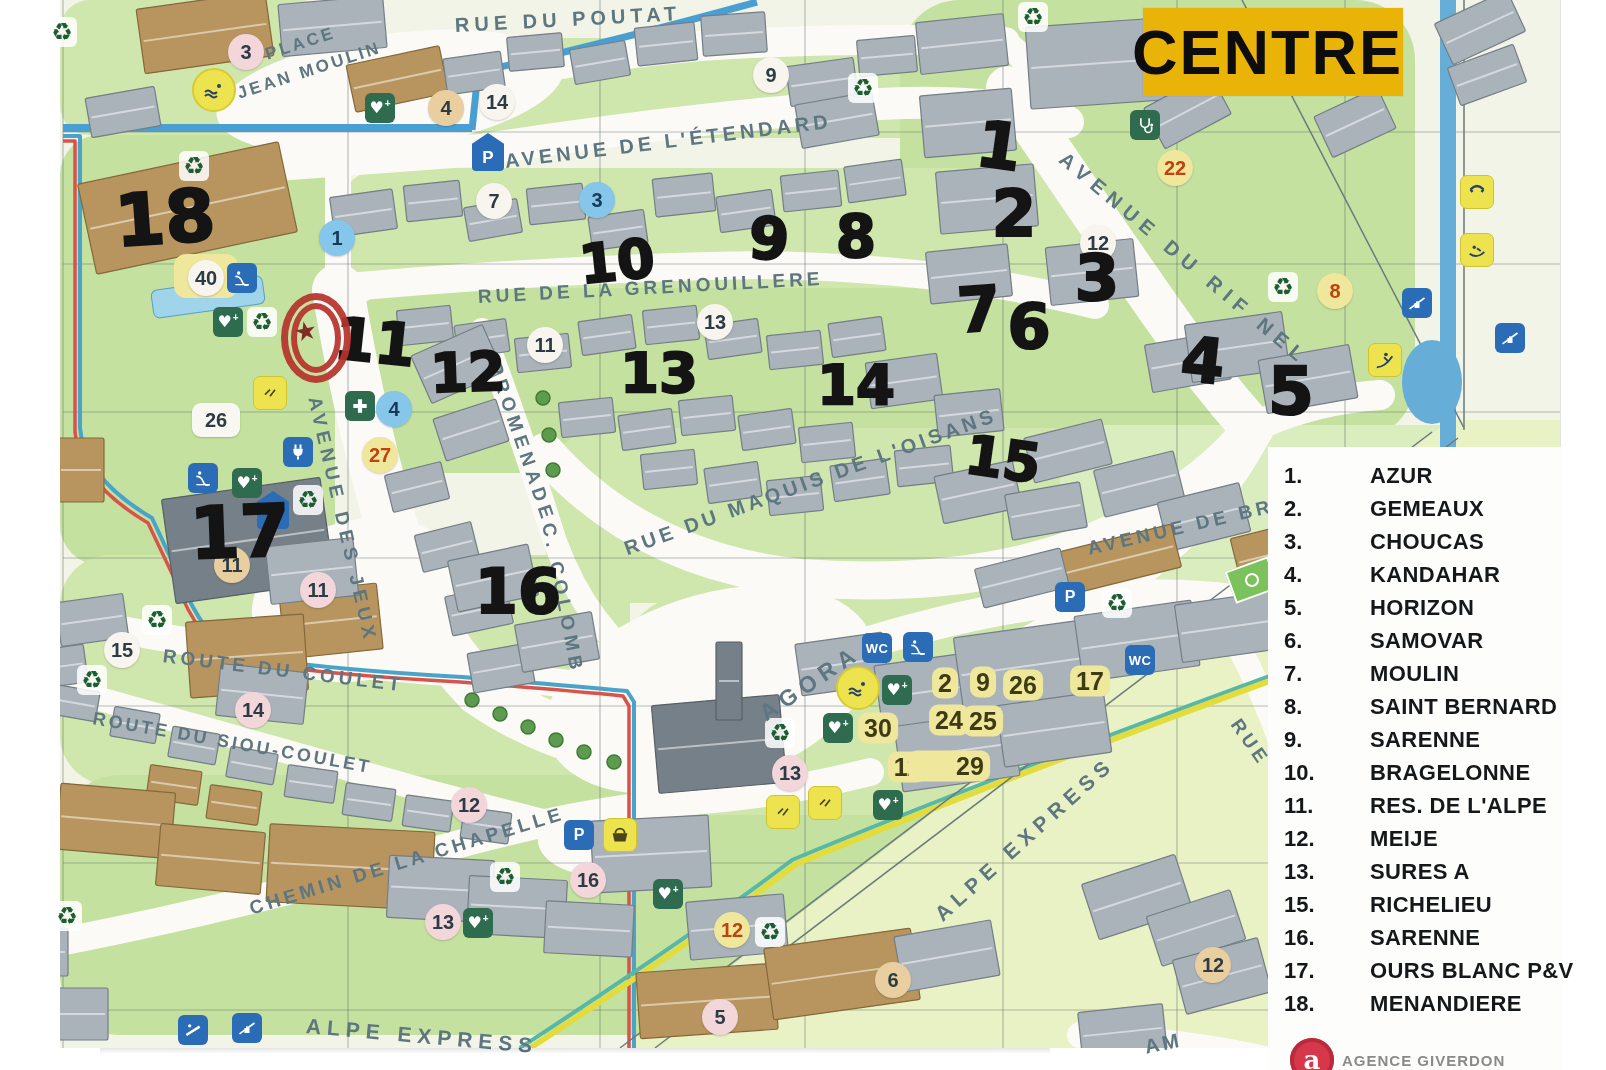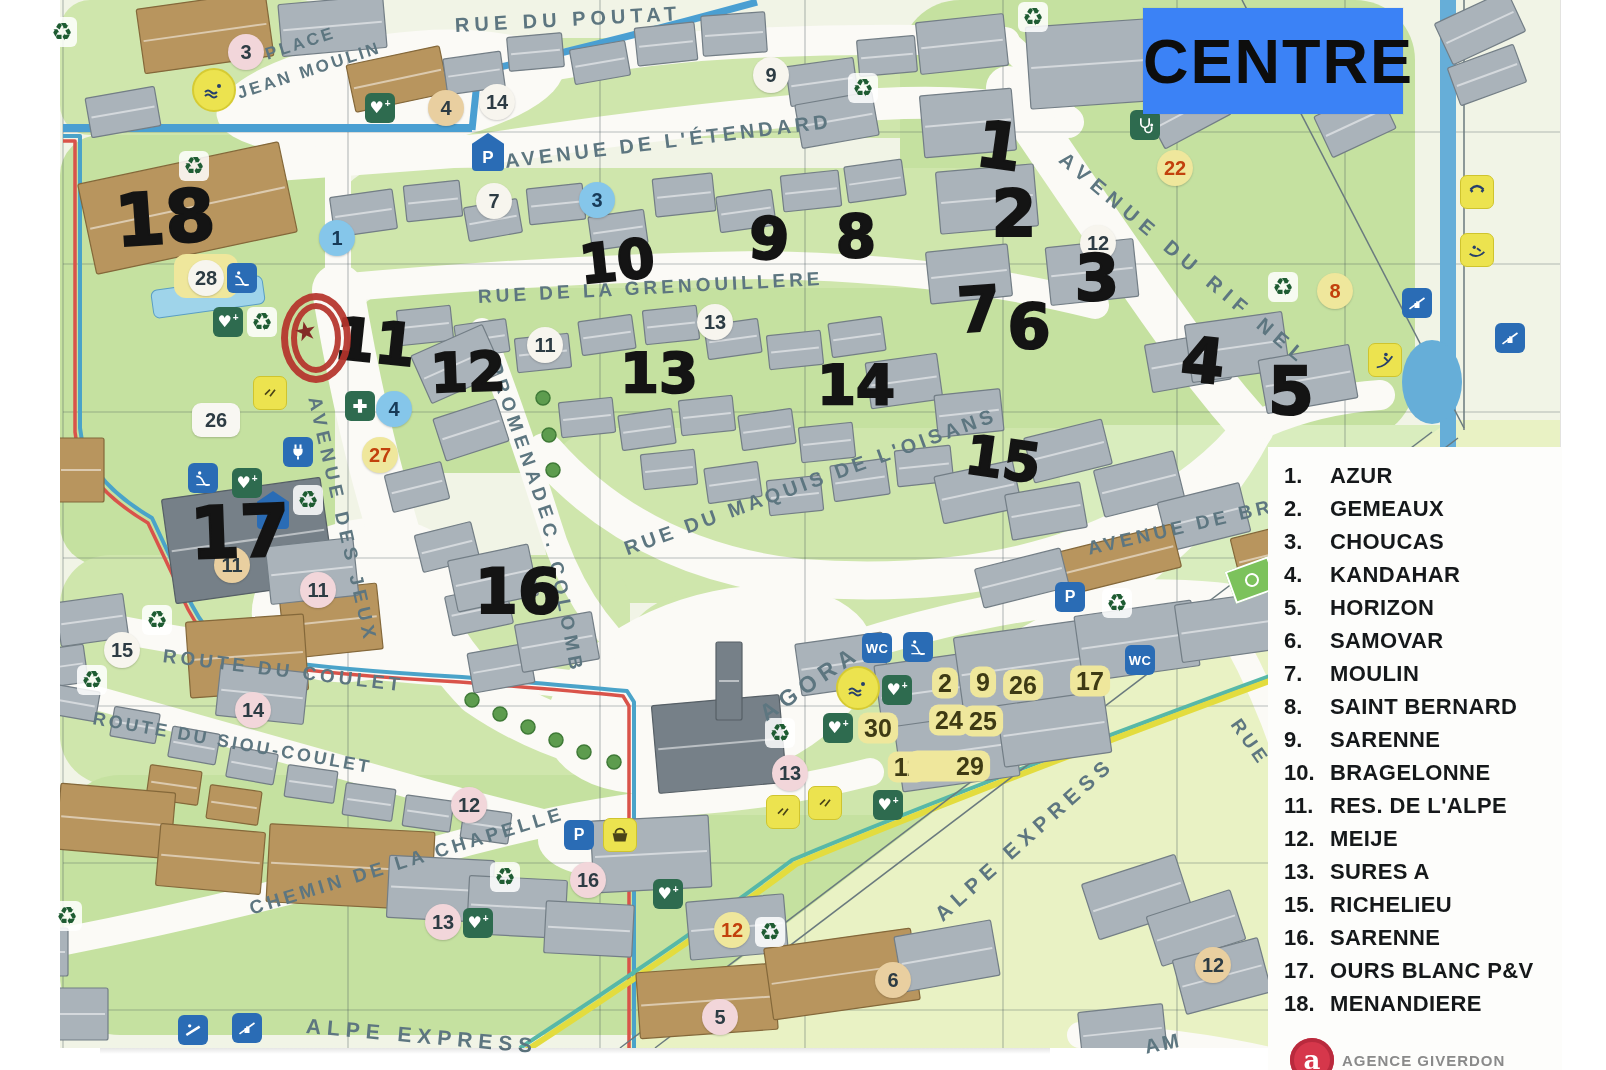--- a/index.html
+++ b/index.html
@@ -45,31 +45,31 @@
   .ic-pin{width:32px;height:38px;background:#2a6cb5;color:#fff;font-weight:bold;font-size:17px;
           clip-path:polygon(50% 0,100% 28%,100% 100%,0 100%,0 28%);align-items:flex-end;
           justify-content:center;padding-bottom:3px;box-sizing:border-box;border-radius:4px;}
   .ic-yellow{width:32px;height:32px;background:#ece34f;border-radius:7px;border:1px solid #cfc42e;}
   .ic-ycirc{width:40px;height:40px;background:#ece34f;border-radius:50%;border:2px solid #d6cb33;}
   .ic-patch{width:64px;height:44px;background:#efe79c;border-radius:12px;z-index:5;}
   .ic-soccer{width:42px;height:30px;background:#7cc25c;border:2px solid #fff;transform:translate(-50%,-50%) rotate(-20deg);}
   .ic-soccer i{position:absolute;left:50%;top:50%;width:10px;height:10px;border:2px solid #fff;
                border-radius:50%;transform:translate(-50%,-50%);}
   
-  .centre-box{position:absolute;left:1143px;top:8px;width:260px;height:106px;background:#3b82f6;
-              display:flex;align-items:center;justify-content:flex-start;z-index:9;
+  .centre-box{position:absolute;left:1143px;top:8px;width:260px;height:88px;background:#eab308;
+              display:flex;align-items:center;justify-content:flex-end;z-index:9;
               box-shadow:0 0 0 1px rgba(0,0,0,.03);}
   .centre-box span{font-weight:bold;font-size:63px;letter-spacing:2px;color:#0d0d0d;
                    font-family:"Liberation Sans",sans-serif;}
   .legend{position:absolute;left:1268px;top:447px;width:294px;height:623px;background:#fdfdfb;
           padding:12px 0 0 16px;box-sizing:border-box;z-index:9;}
   .leg-item{display:flex;align-items:center;height:33px;font-weight:bold;font-size:22px;
             color:#15181a;font-family:"Liberation Sans",sans-serif;}
   .leg-num{width:46px;flex:none;}
-  .leg-name{letter-spacing:.4px;white-space:nowrap;}
+  .leg-name{letter-spacing:.4px;white-space:nowrap;margin-left:40px;}
   .agency{position:absolute;left:1290px;top:1038px;display:flex;align-items:center;z-index:10;}
   .agency-logo{width:44px;height:44px;border-radius:50%;background:#d6374b;color:#fff;display:flex;
                align-items:center;justify-content:center;font-weight:bold;font-size:26px;
                font-family:"DejaVu Serif",serif;box-shadow:inset 0 0 0 4px #b92a3d;}
   .agency-name{font-weight:bold;font-size:15px;color:#8a8a8a;margin-left:8px;letter-spacing:1px;}
   
   .margin{position:absolute;background:#ffffff;z-index:5;}
   .m-left{left:0;top:0;width:60px;height:1070px;}
   .m-right{left:1560px;top:0;width:46px;height:1070px;border-left:1px solid #e3e3e0;}
   .m-bottom{left:0;top:1048px;width:1606px;height:22px;}
@@ -819,21 +819,21 @@
       <div class="mk pink" style="left: 246px; top: 52px;">3</div>
       <div class="mk tan" style="left: 446px; top: 108px;">4</div>
       <div class="mk white" style="left: 497px; top: 102px;">14</div>
       <div class="mk white" style="left: 771px; top: 75px;">9</div>
       <div class="mk yellow" style="left: 1175px; top: 168px;">22</div>
       <div class="mk blue" style="left: 337px; top: 238px;">1</div>
       <div class="mk white" style="left: 494px; top: 201px;">7</div>
       <div class="mk blue" style="left: 597px; top: 200px;">3</div>
       <div class="mk white" style="left: 1098px; top: 243px;">12</div>
       <div class="mk yellow" style="left: 1335px; top: 291px;">8</div>
-      <div class="mk white" style="left: 206px; top: 278px;">28</div>
+      <div class="mk white" style="left: 206px; top: 278px;">40</div>
       <div class="mk white" style="left: 545px; top: 345px;">11</div>
       <div class="mk white" style="left: 715px; top: 322px;">13</div>
       <div class="mk box" style="left: 216px; top: 420px;">26</div>
       <div class="mk blue" style="left: 394px; top: 409px;">4</div>
       <div class="mk yellow" style="left: 380px; top: 455px;">27</div>
       <div class="mk tan" style="left: 232px; top: 565px;">11</div>
       <div class="mk pink" style="left: 318px; top: 590px;">11</div>
       <div class="mk white" style="left: 122px; top: 650px;">15</div>
       <div class="mk pink" style="left: 253px; top: 710px;">14</div>
       <div class="mk pink" style="left: 469px; top: 805px;">12</div>

